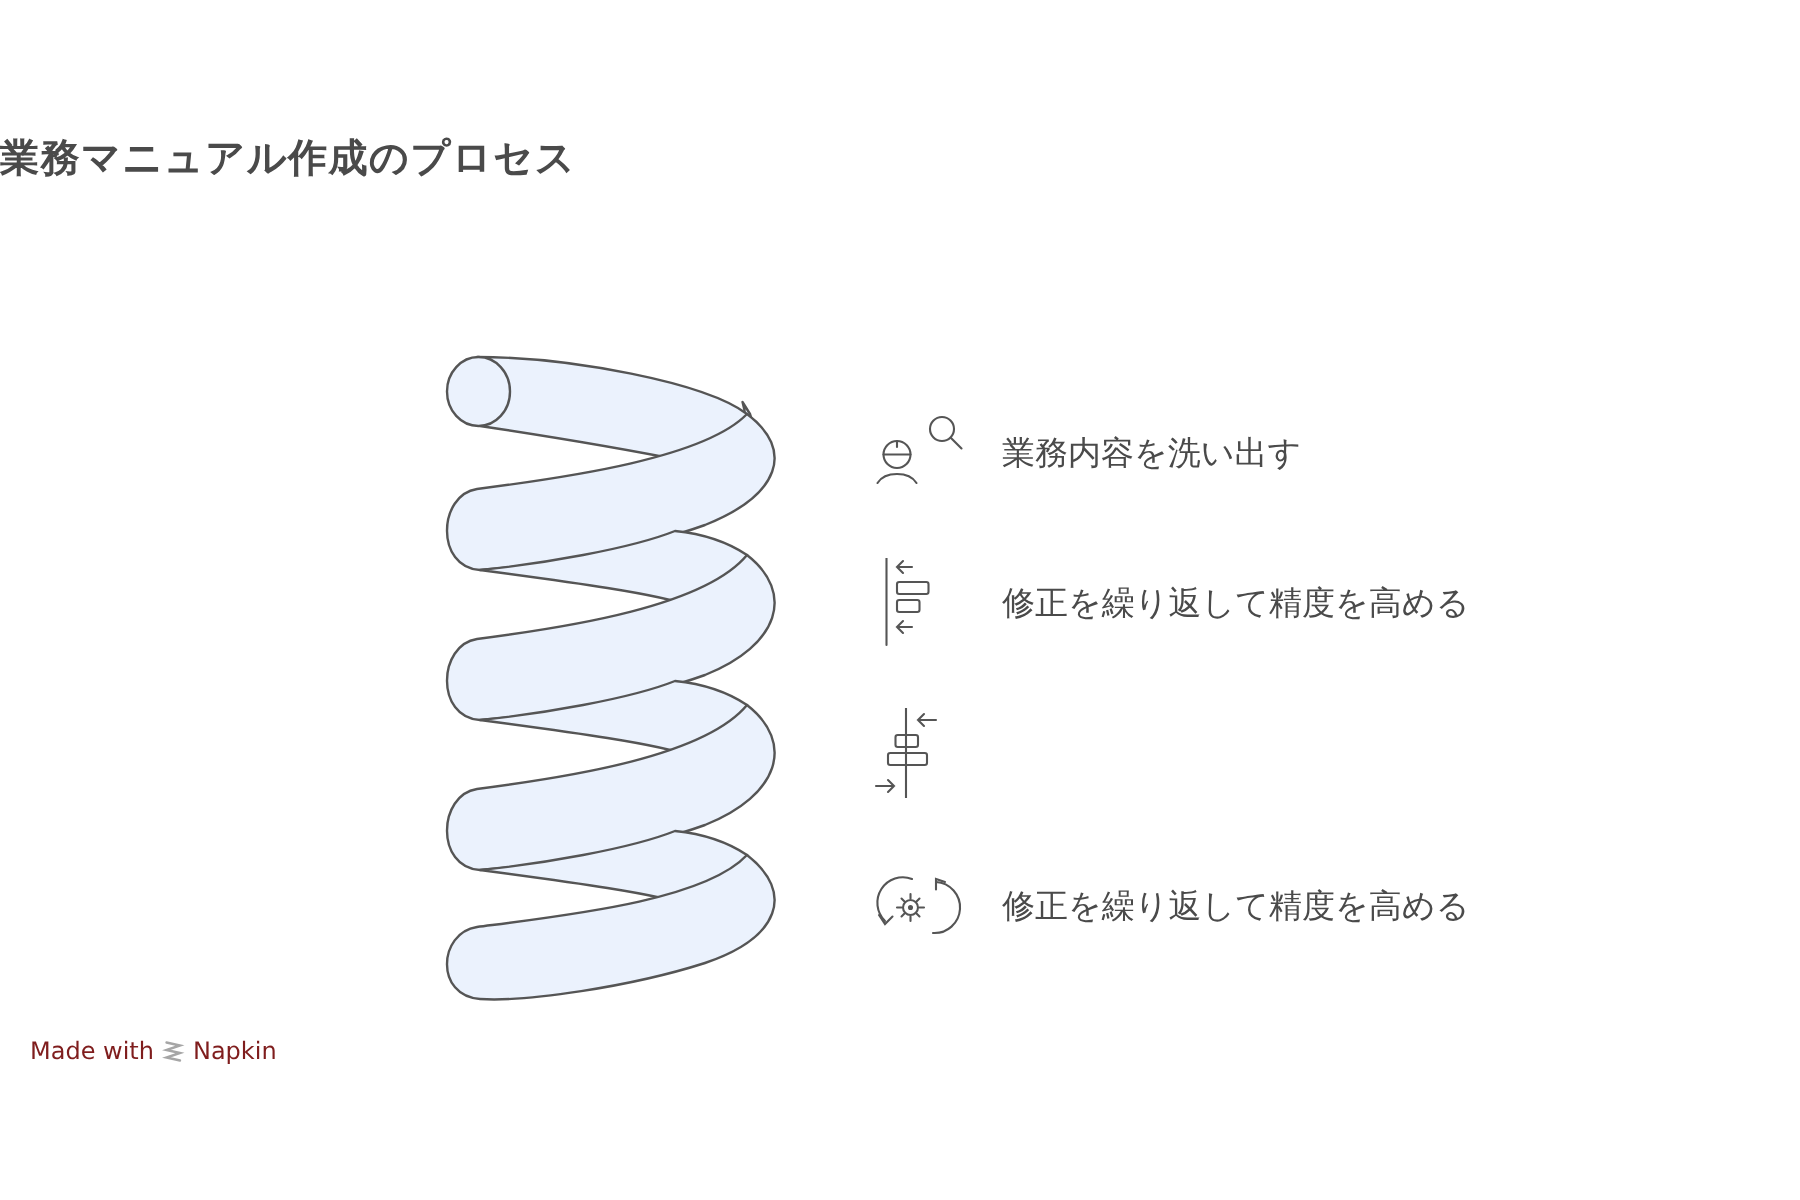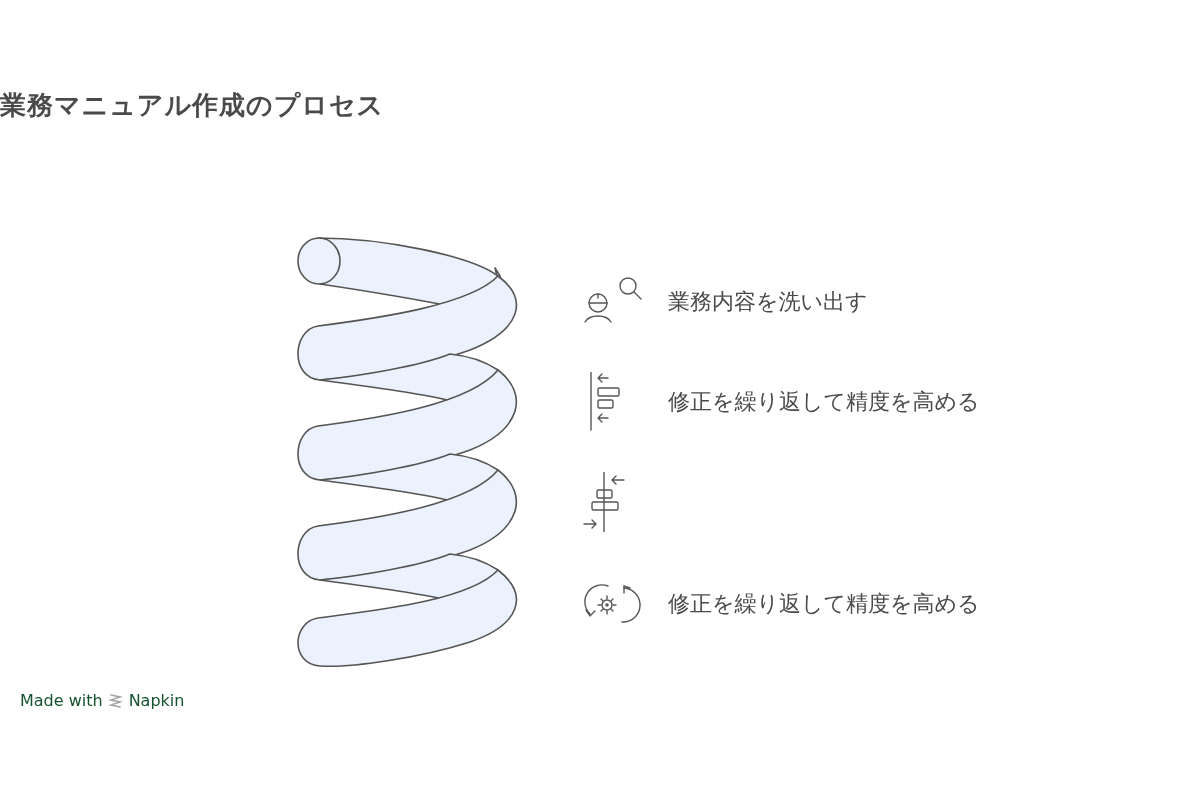--- a/index.html
+++ b/index.html
@@ -12,21 +12,21 @@
     font-size: 26px; font-weight: bold; color: #4a4a4a; letter-spacing: 1px;
   }
   .spring { position: absolute; left: 0; top: 0; }
   .step { position: absolute; left: 580px; height: 60px; width: 500px; }
   .step .icon { position: absolute; left: 0; top: 0; width: 70px; height: 60px; }
   .step .label {
     position: absolute; left: 88px; top: 50%; transform: translateY(-50%);
     font-size: 22px; color: #4a4a4a; white-space: nowrap; font-family: Liberation Mono, monospace;
   }
   .footer {
-    position: absolute; left: 20px; top: 691px; font-size: 16px; color: #14532d;
+    position: absolute; left: 20px; top: 691px; font-size: 16px; color: #7f1d1d;
     display: flex; align-items: center; gap: 5px;
   }
 </style>
 </head>
 <body>
 
 <div class="title">業務マニュアル作成のプロセス</div>
 
 <svg class="spring" width="1200" height="800" viewBox="0 0 1200 800">
   <g fill="#ebf2fd" stroke="#555" stroke-width="1.6" stroke-linejoin="round">

